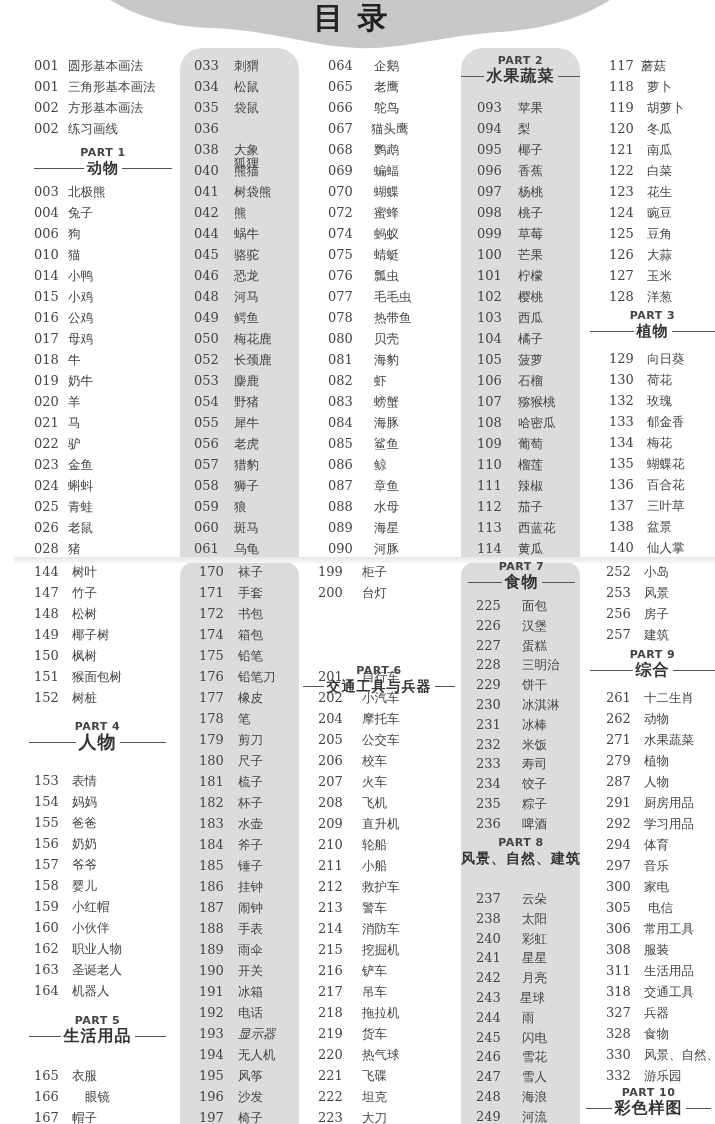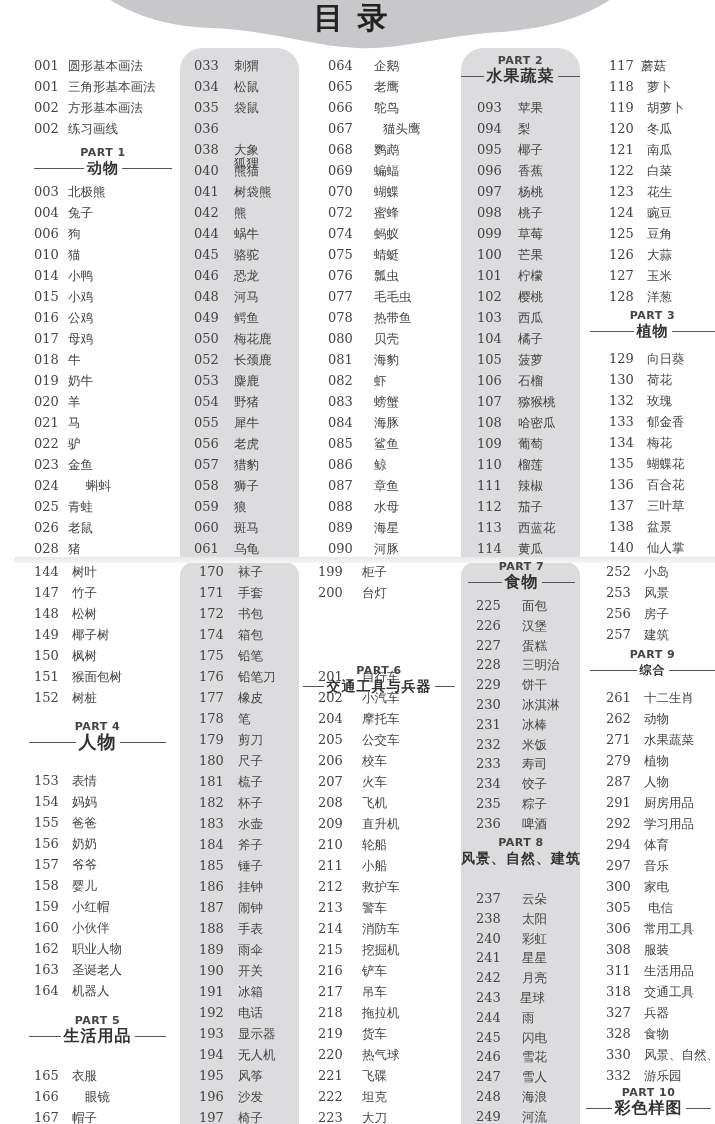--- a/index.html
+++ b/index.html
@@ -111,21 +111,21 @@
     <div class="row" style="left: 34px; top: 436px;">
       <span class="num">022</span>
       <span class="name" style="left: 34px;">驴</span>
     </div>
     <div class="row" style="left: 34px; top: 457px;">
       <span class="num">023</span>
       <span class="name" style="left: 34px;">金鱼</span>
     </div>
     <div class="row" style="left: 34px; top: 478px;">
       <span class="num">024</span>
-      <span class="name" style="left: 52px;">蝌蚪</span>
+      <span class="name" style="left: 34px;">蝌蚪</span>
     </div>
     <div class="row" style="left: 34px; top: 499px;">
       <span class="num">025</span>
       <span class="name" style="left: 34px;">青蛙</span>
     </div>
     <div class="row" style="left: 34px; top: 520px;">
       <span class="num">026</span>
       <span class="name" style="left: 34px;">老鼠</span>
     </div>
     <div class="row" style="left: 34px; top: 541px;">
@@ -235,21 +235,21 @@
     <div class="row" style="left: 328px; top: 79px;">
       <span class="num">065</span>
       <span class="name" style="left: 46px;">老鹰</span>
     </div>
     <div class="row" style="left: 328px; top: 100px;">
       <span class="num">066</span>
       <span class="name" style="left: 46px;">鸵鸟</span>
     </div>
     <div class="row" style="left: 328px; top: 121px;">
       <span class="num">067</span>
-      <span class="name" style="left: 55px;">猫头鹰</span>
+      <span class="name" style="left: 43px;">猫头鹰</span>
     </div>
     <div class="row" style="left: 328px; top: 142px;">
       <span class="num">068</span>
       <span class="name" style="left: 46px;">鹦鹉</span>
     </div>
     <div class="row" style="left: 328px; top: 163px;">
       <span class="num">069</span>
       <span class="name" style="left: 46px;">蝙蝠</span>
     </div>
     <div class="row" style="left: 328px; top: 184px;">
@@ -699,21 +699,21 @@
     <div class="row" style="left: 199px; top: 984px;">
       <span class="num">191</span>
       <span class="name" style="left: 39px;">冰箱</span>
     </div>
     <div class="row" style="left: 199px; top: 1005px;">
       <span class="num">192</span>
       <span class="name" style="left: 39px;">电话</span>
     </div>
     <div class="row" style="left: 199px; top: 1026px;">
       <span class="num">193</span>
-      <span class="name" style="left: 39px;">显示器</span>
+      <span class="name" style="left: 39px; font-style: italic;">显示器</span>
     </div>
     <div class="row" style="left: 199px; top: 1047px;">
       <span class="num">194</span>
       <span class="name" style="left: 39px;">无人机</span>
     </div>
     <div class="row" style="left: 199px; top: 1068px;">
       <span class="num">195</span>
       <span class="name" style="left: 39px;">风筝</span>
     </div>
     <div class="row" style="left: 199px; top: 1089px;">
@@ -951,21 +951,21 @@
     <div class="row" style="left: 606px; top: 606px;">
       <span class="num">256</span>
       <span class="name" style="left: 38px;">房子</span>
     </div>
     <div class="row" style="left: 606px; top: 627px;">
       <span class="num">257</span>
       <span class="name" style="left: 38px;">建筑</span>
     </div>
     <div class="part" style="left: 590px; top: 648px; width: 125px;">
       <div class="part-label">PART 9</div>
-      <div class="part-title" style="font-size: 12px;">
+      <div class="part-title" style="font-size: 16px;">
         <span class="ln"></span>
         <span class="tx">综合</span>
         <span class="ln"></span>
       </div>
     </div>
     <div class="row" style="left: 606px; top: 690px;">
       <span class="num">261</span>
       <span class="name" style="left: 38px;">十二生肖</span>
     </div>
     <div class="row" style="left: 606px; top: 711px;">

